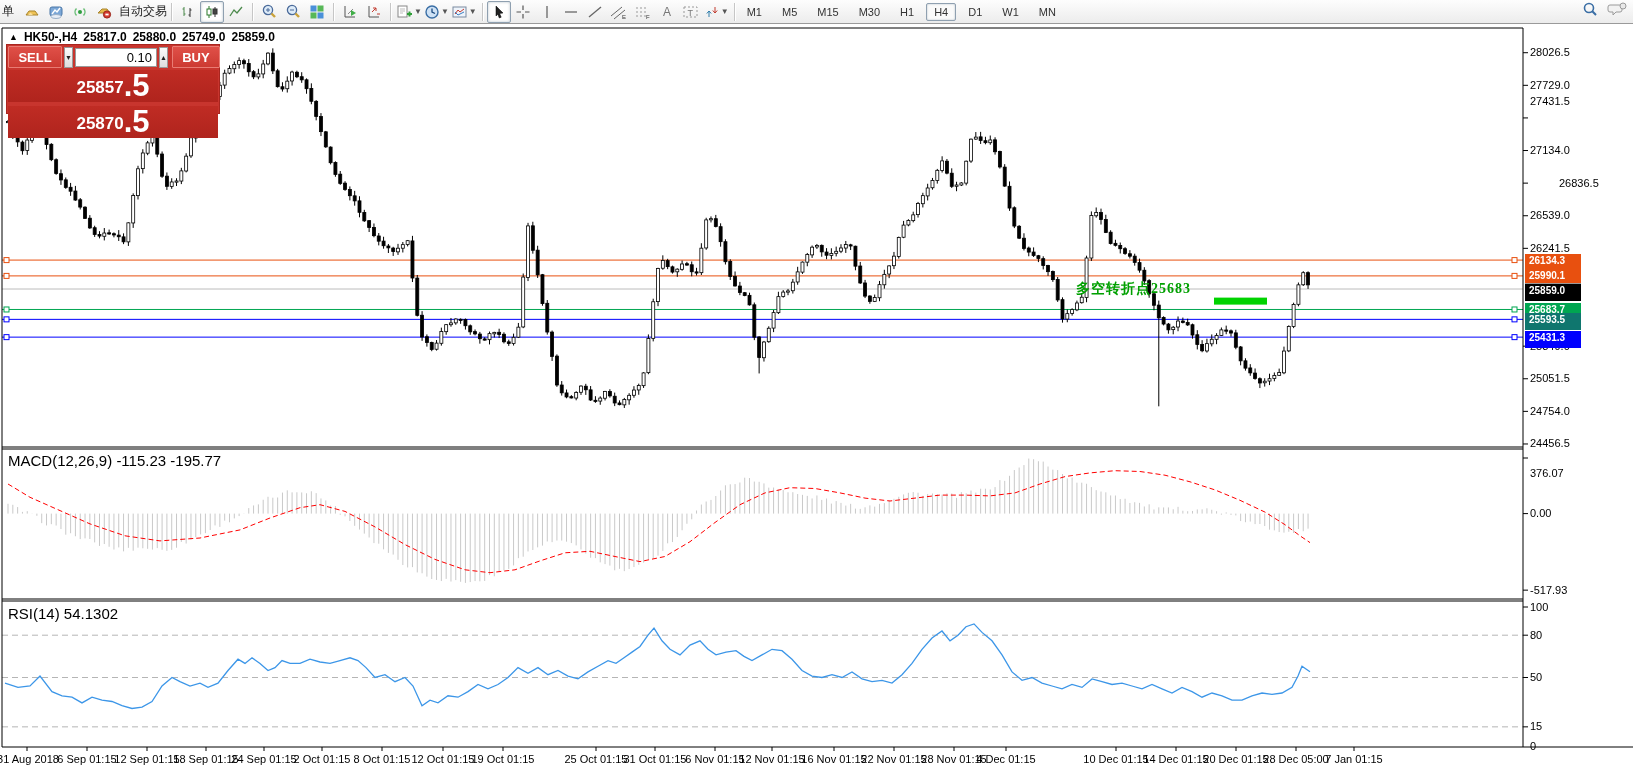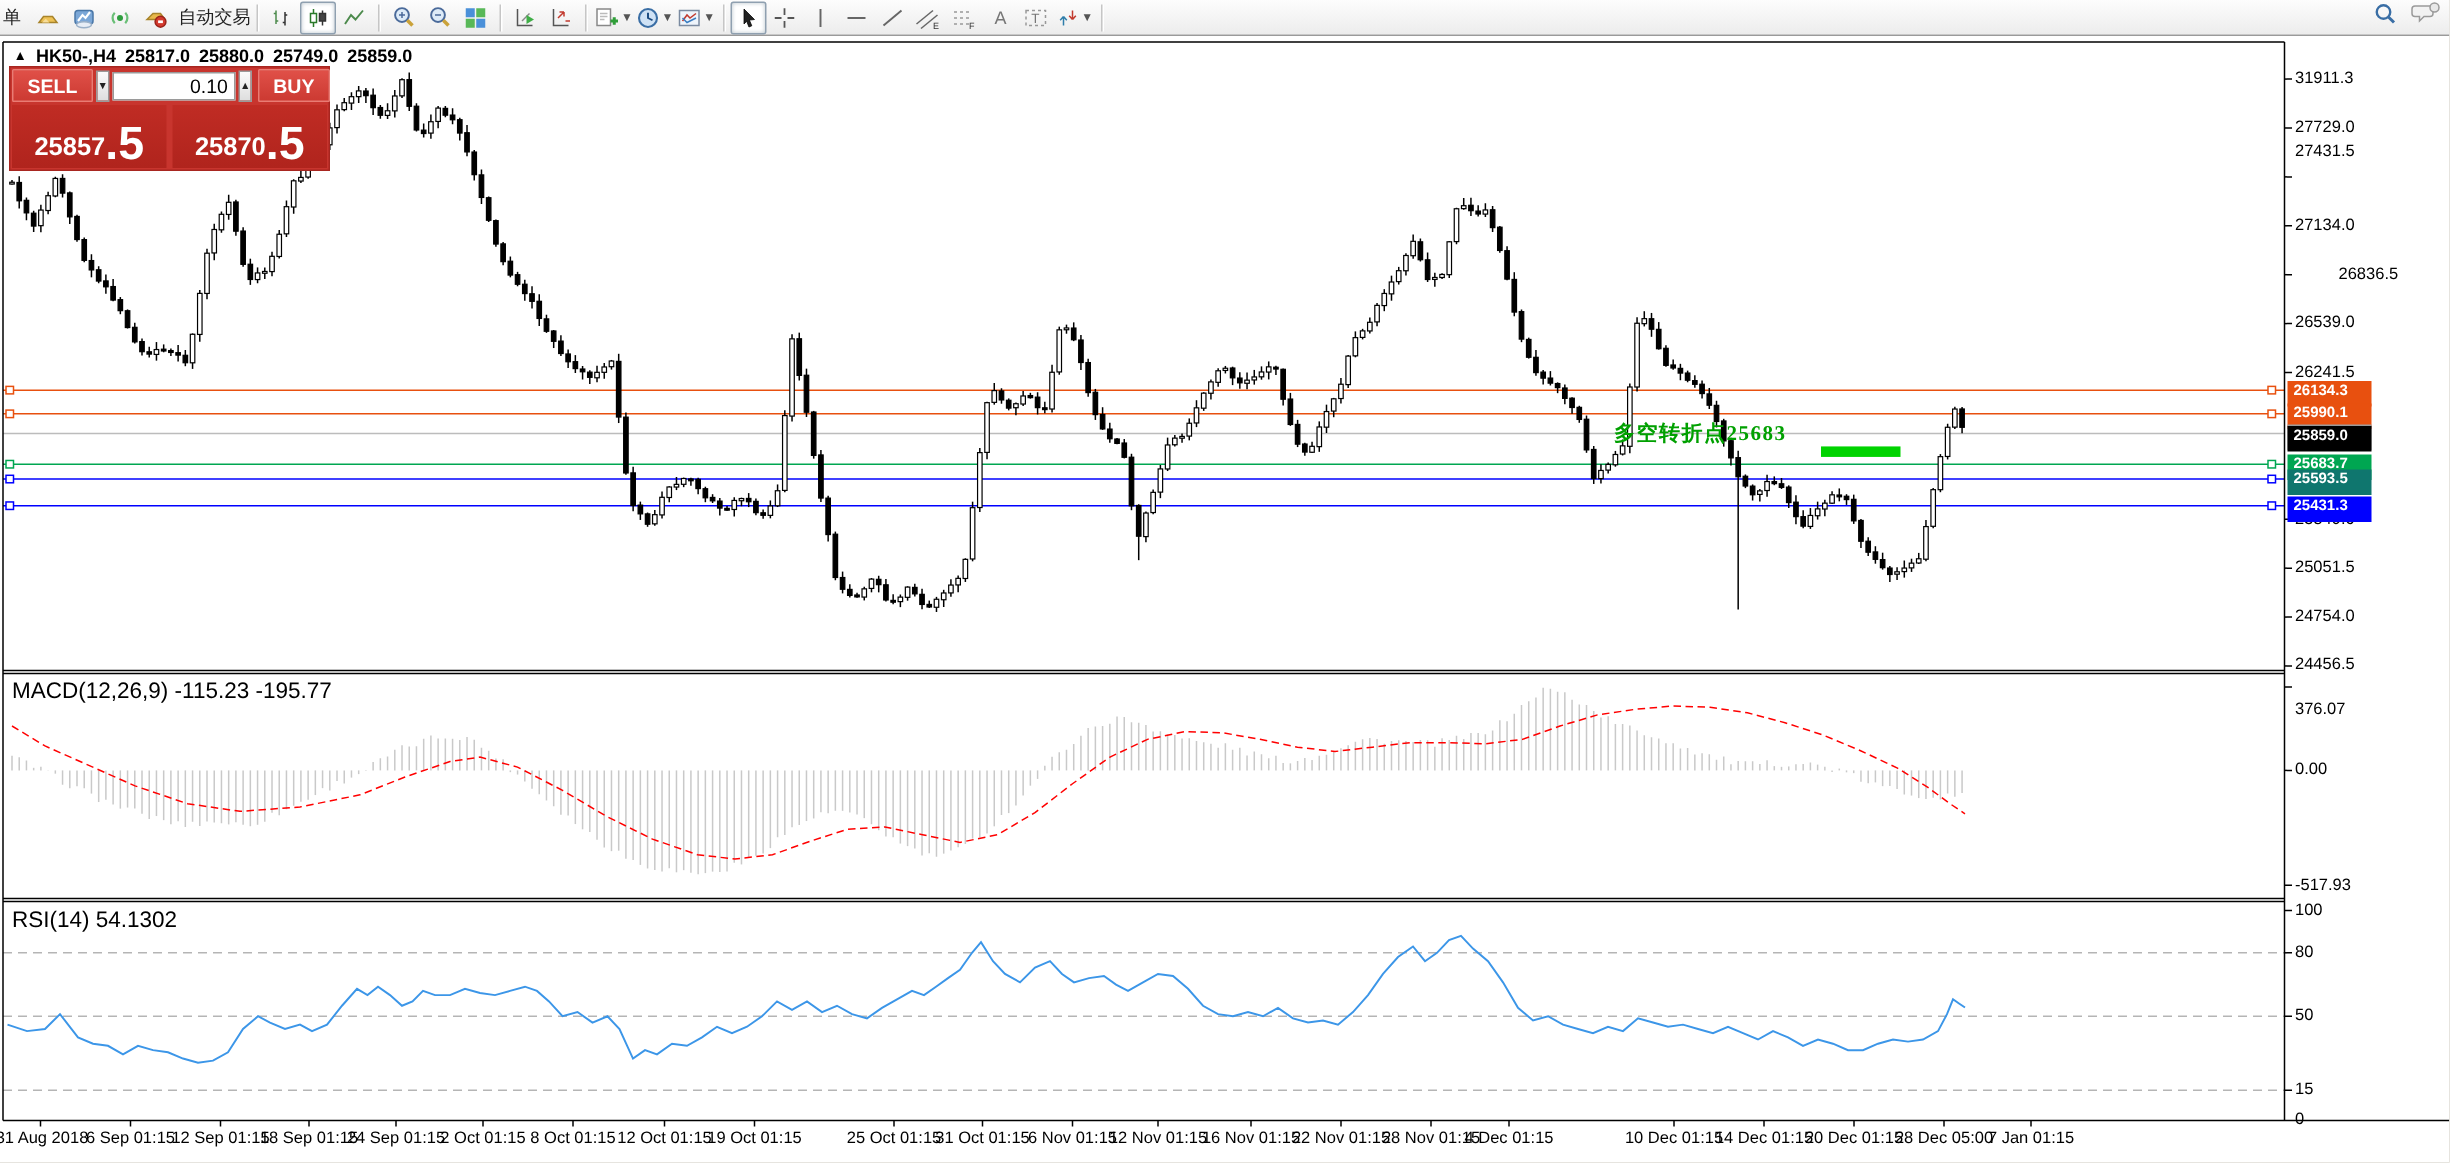--- a/index.html
+++ b/index.html
@@ -39,21 +39,21 @@
                box-shadow:0 0 0 1px #a82620;}
   .tp-row1{display:flex;align-items:center;height:22px;padding:1px 1px 0 1px;gap:2px;}
   .tp-btn{height:20px;flex:0 0 auto;display:flex;align-items:center;justify-content:center;
           background:linear-gradient(#e05048,#cc3a32);color:#fff;font-size:13px;font-weight:bold;
           border:1px solid #e97c74;border-radius:1px;}
   .tp-sell{width:52px;} .tp-buy{width:46px;margin-left:2px;}
   .tp-step{width:14px;height:19px;background:linear-gradient(#fbfbfb,#dedede);border:1px solid #9a9a9a;
            font-size:7px;color:#222;display:flex;align-items:center;justify-content:center;}
   .tp-vol{width:72px;height:17px;border:1px solid #9a9a9a;font-size:13px;text-align:right;
           padding:0 4px;font-family:"Liberation Sans",sans-serif;}
-  .tp-row2{display:flex;gap:4px;padding:2px 1px 0 1px;}
+  .tp-row2{display:flex;gap:4px;padding:2px 1px 0 1px;flex-direction:column;}
   .tp-price{flex:1;height:41px;background:linear-gradient(#c02c24,#b0241d);display:flex;
             align-items:flex-end;justify-content:center;color:#fff;padding-bottom:1px;}
   .tp-price .main{font-size:17px;font-weight:bold;line-height:26px;}
   .tp-price .pips{font-size:31px;font-weight:bold;line-height:31px;}
 </style>
 </head>
 <body>
 
 <div class="stage">
 
@@ -231,20 +231,31 @@
     <div class="tbtn">
       <svg width="16" height="16">
           <path d="M5 13 V7 M5 7 l-2.2 2.5 M5 7 l2.2 2.5" stroke="#2e7daa" fill="none"></path>
           <path d="M11 3 V9 M11 9 l-2.2 -2.5 M11 9 l2.2 -2.5" stroke="#c23a2e" fill="none"></path>
         </svg>
       <span class="caret">▼</span>
     </div>
 
     <div class="sep"></div>
 
+    <div id="tf-group" style="display:flex;align-items:center;gap:4px;">
+        <div class="tf">M1</div>
+        <div class="tf">M5</div>
+        <div class="tf">M15</div>
+        <div class="tf">M30</div>
+        <div class="tf">H1</div>
+        <div class="tf active">H4</div>
+        <div class="tf">D1</div>
+        <div class="tf">W1</div>
+        <div class="tf">MN</div>
+      </div>
 
     <div class="right-icons">
       <div>
         <svg width="17" height="17">
             <circle cx="7" cy="7" r="4.5" fill="none" stroke="#3a6ea5" stroke-width="1.6"></circle>
             <line x1="10.3" y1="10.3" x2="14" y2="14" stroke="#3a6ea5" stroke-width="2"></line>
           </svg>
       </div>
       <div>
         <svg width="20" height="16">
@@ -1190,21 +1201,21 @@
   <div class="ind-label" style="left:8px;top:452px;">
     <span>MACD(12,26,9)</span> <span>-115.23 -195.77</span>
   </div>
   <div class="ind-label" style="left:8px;top:605px;">
     <span>RSI(14)</span> <span>54.1302</span>
   </div>
 
   <div class="annotation" style="color: rgb(0, 160, 0);">多空转折点25683</div>
 
   <div id="yaxis-box">
-      <div class="yaxis-label" style="top: 47.2139px;">31911.3</div>
+      <div class="yaxis-label" style="top: 47.2139px;">28026.5</div>
       <div class="yaxis-label" style="top: 79.8188px;">27729.0</div>
       <div class="yaxis-label" style="top: 96px;">27431.5</div>
       <div class="yaxis-label" style="top: 145.029px;">27134.0</div>
       <div class="yaxis-label" style="top: 177.633px; margin-left: 29px;">26836.5</div>
       <div class="yaxis-label" style="top: 210.238px;">26539.0</div>
       <div class="yaxis-label" style="top: 242.843px;">26241.5</div>
       <div class="yaxis-label" style="top: 340.658px;">25349.0</div>
       <div class="yaxis-label" style="top: 373.263px;">25051.5</div>
       <div class="yaxis-label" style="top: 405.868px;">24754.0</div>
       <div class="yaxis-label" style="top: 438.472px;">24456.5</div>

